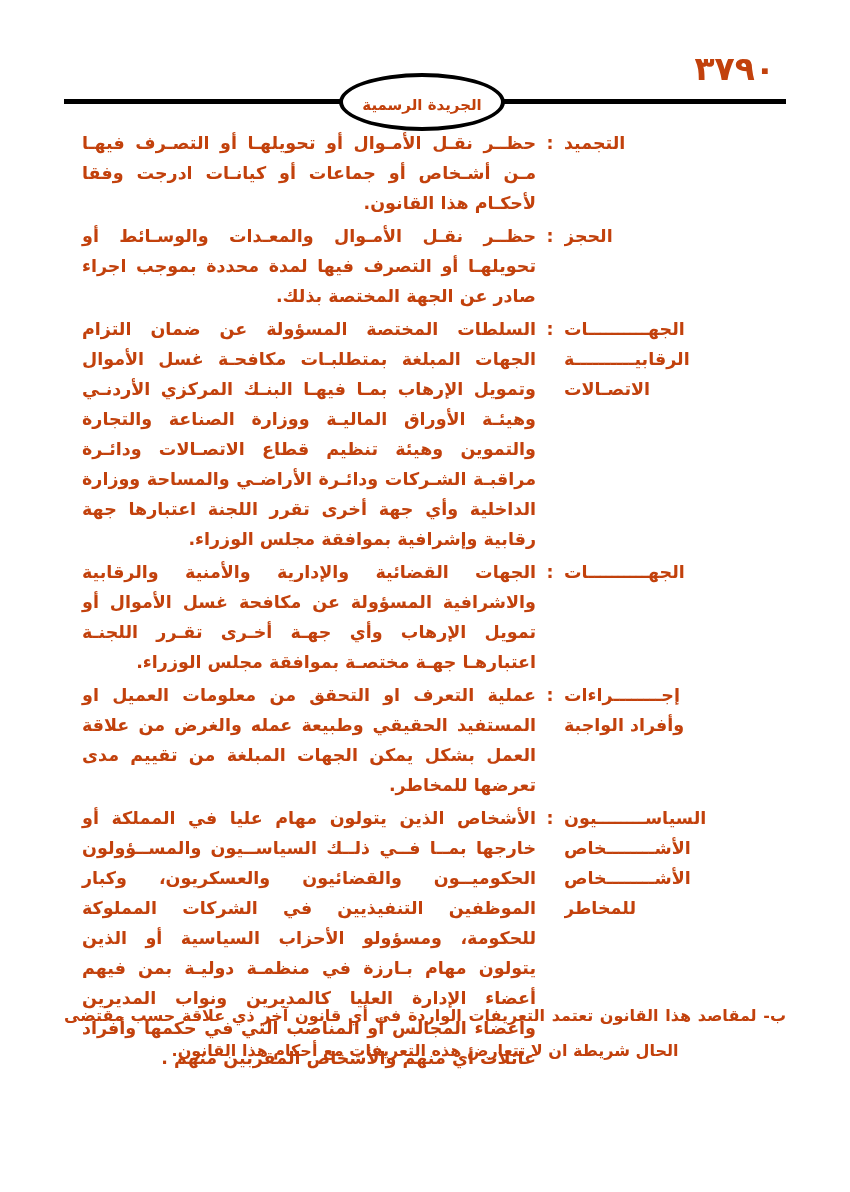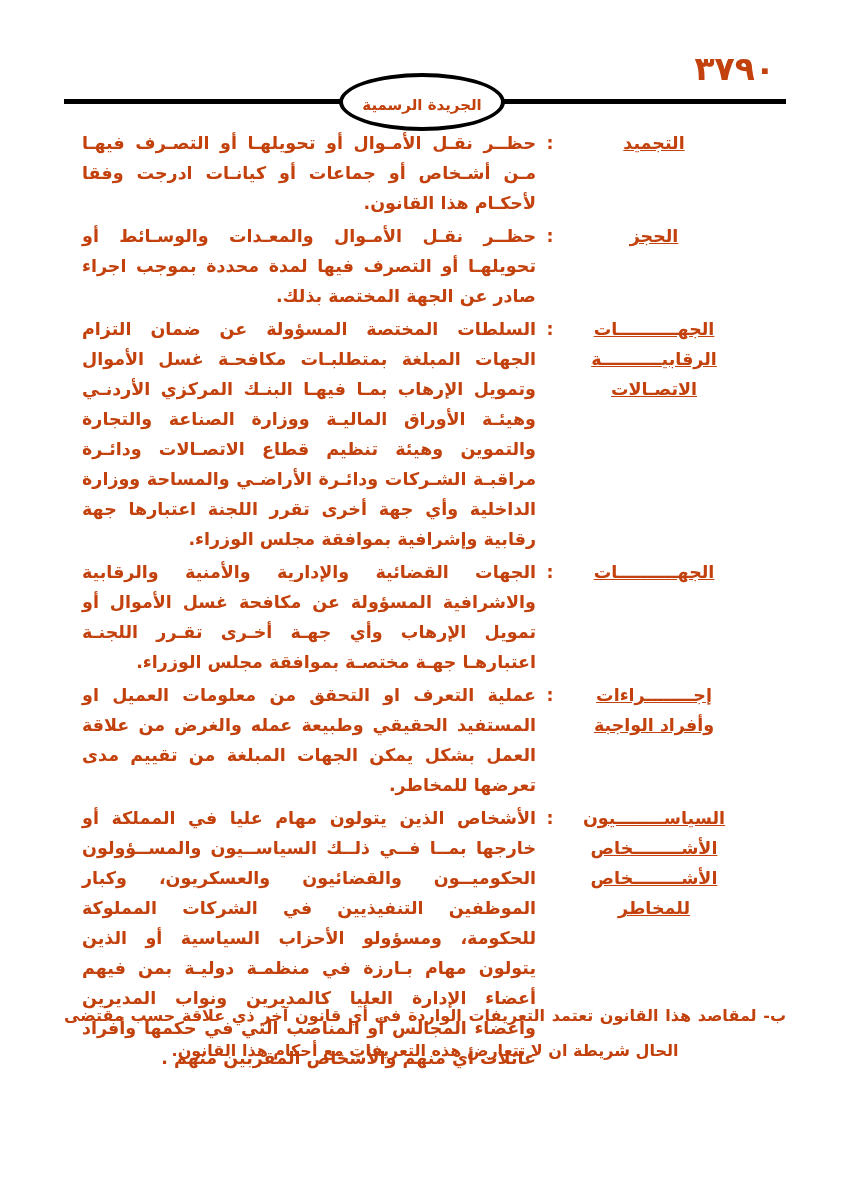--- a/index.html
+++ b/index.html
@@ -57,24 +57,23 @@
   .entry {
     display: flex;
     align-items: flex-start;
     margin-bottom: 3px;
     font-size: 17.5px;
     line-height: 30px;
   }
   .term-cell {
     flex: none;
     width: 180px;
-    text-align: center;
+    text-align: left;
     white-space: nowrap;
     overflow: hidden;
-    text-decoration: underline;
   }
   .colon-cell {
     flex: none;
     width: 28px;
     text-align: center;
   }
   .def-cell {
     flex: none;
     width: 454px;
     text-align: justify;

